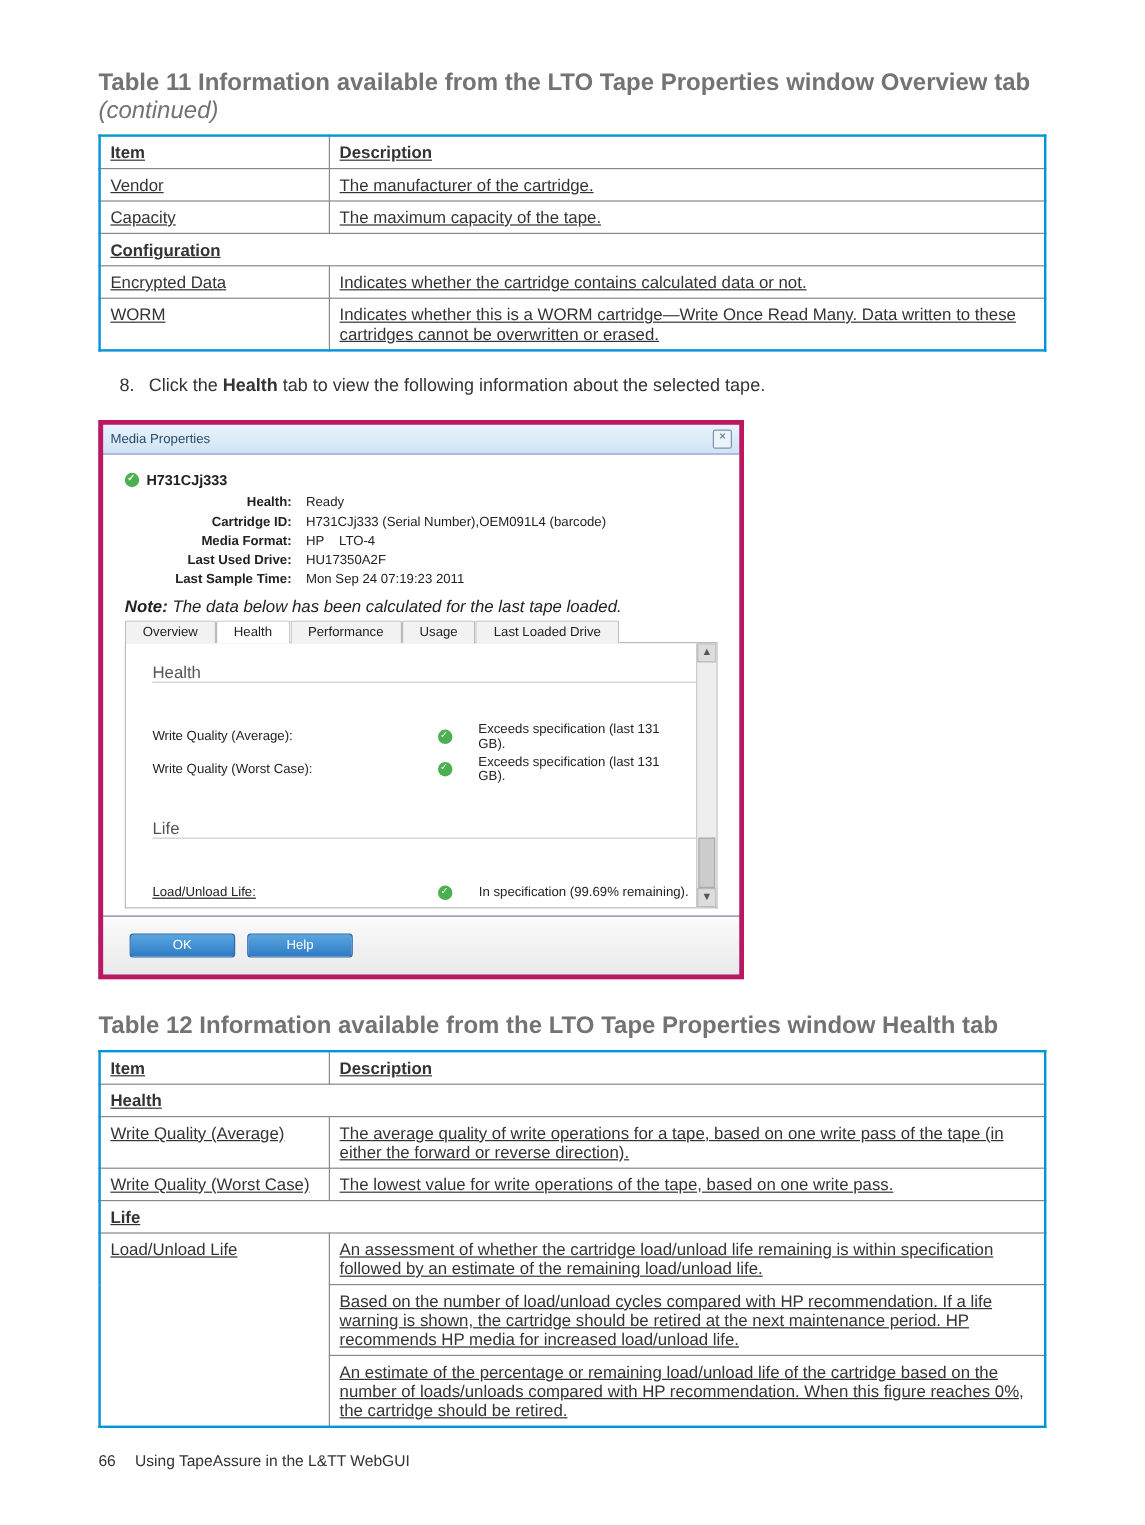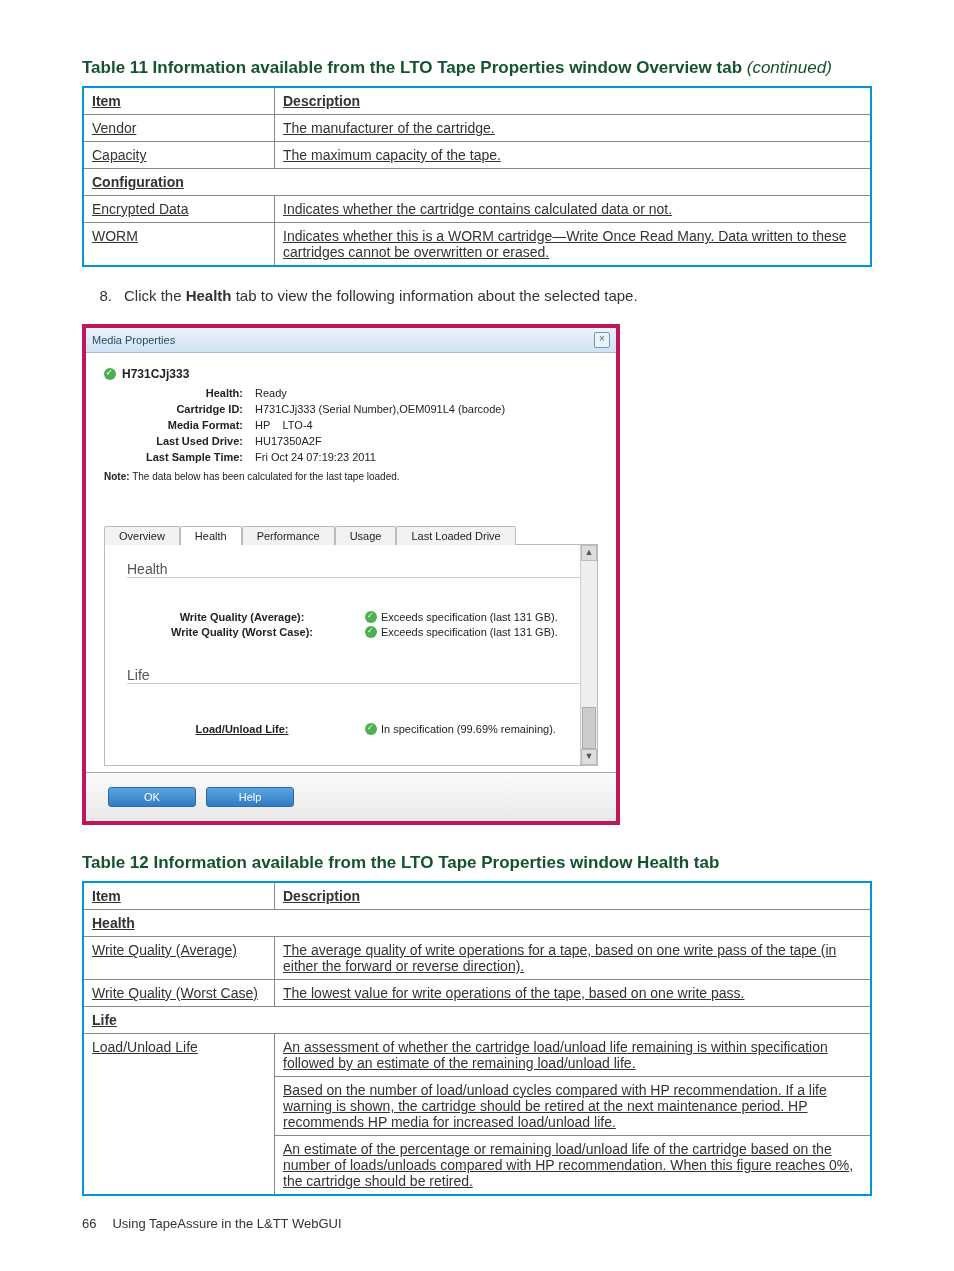--- a/index.html
+++ b/index.html
@@ -9,23 +9,23 @@
     margin: 0;
     background: #fff;
   }
   .page {
     width: 954px;
     padding: 54px 82px 40px 82px;
     box-sizing: border-box;
     position: relative;
   }
   .table-title {
-    color: #14532d;
+    color: #737373;
     font-weight: bold;
-    font-size: 17px;
+    font-size: 20px;
     margin: 4px 0 8px 0;
   }
   .table-title .continued {
     font-style: italic;
     font-weight: normal;
   }
   table.doc-table {
     width: 100%;
     border-collapse: collapse;
     border: 2px solid #0096d6;
@@ -122,39 +122,39 @@
   .kv-table td {
     padding: 2px 6px;
     vertical-align: top;
   }
   .kv-table td.label {
     font-weight: bold;
     text-align: right;
     white-space: nowrap;
   }
   .note-line {
-    font-size: 10px;
+    font-size: 14px;
     margin: 6px 0 4px 0;
+    font-style: italic;
   }
   .note-line .nlabel { font-weight: bold; }
   .tabs-row {
     display: flex;
     font-size: 11px;
     border-bottom: 1px solid #bbb;
     margin-top: 2px;
   }
   .tabs-row .tab {
     border: 1px solid #bbb;
     border-bottom: none;
     padding: 3px 14px;
     margin-right: 0;
     margin-bottom: -1px;
     background: #f2f2f2;
     border-radius: 2px 2px 0 0;
-    margin-top: 40px;
   }
   .tabs-row .tab.active {
     background: #fff;
   }
   .tab-pane {
     border: 1px solid #bbb;
     border-top: none;
     position: relative;
     height: 220px;
     overflow: hidden;
@@ -194,28 +194,28 @@
     margin-bottom: 12px;
   }
   .metric-row {
     display: flex;
     align-items: center;
     font-size: 11px;
     margin: 3px 0;
   }
   .metric-row .mlabel {
     width: 230px;
-    text-align: center;
-    font-weight: bold;
+    text-align: left;
+    font-weight: normal;
     padding-right: 8px;
   }
   .metric-row .mval {
     display: flex;
     align-items: center;
-    gap: 4px;
+    gap: 22px;
   }
   .button-row {
     display: flex;
     justify-content: flex-start;
     gap: 10px;
     padding: 14px 22px;
     border-top: 1px solid #aaa;
     background: linear-gradient(#fbfbfb,#e9e9e9);
   }
   .btn {
@@ -306,21 +306,21 @@
           <tr>
                 <td class="label">Media Format:</td>
                 <td><span>HP</span>&nbsp;&nbsp;&nbsp;&nbsp;<span>LTO-4</span></td>
               </tr>
           <tr>
                 <td class="label">Last Used Drive:</td>
                 <td>HU17350A2F</td>
               </tr>
           <tr>
                 <td class="label">Last Sample Time:</td>
-                <td>Fri Oct 24 07:19:23 2011</td>
+                <td>Mon Sep 24 07:19:23 2011</td>
               </tr>
         </tbody>
           </table>
         <div class="note-line">
           <span class="nlabel">Note:</span><span> The data below has been calculated for the last tape loaded.</span>
         </div>
 
         <div class="tabs-row">
           <div class="tab">Overview</div>
           <div class="tab active">Health</div>

